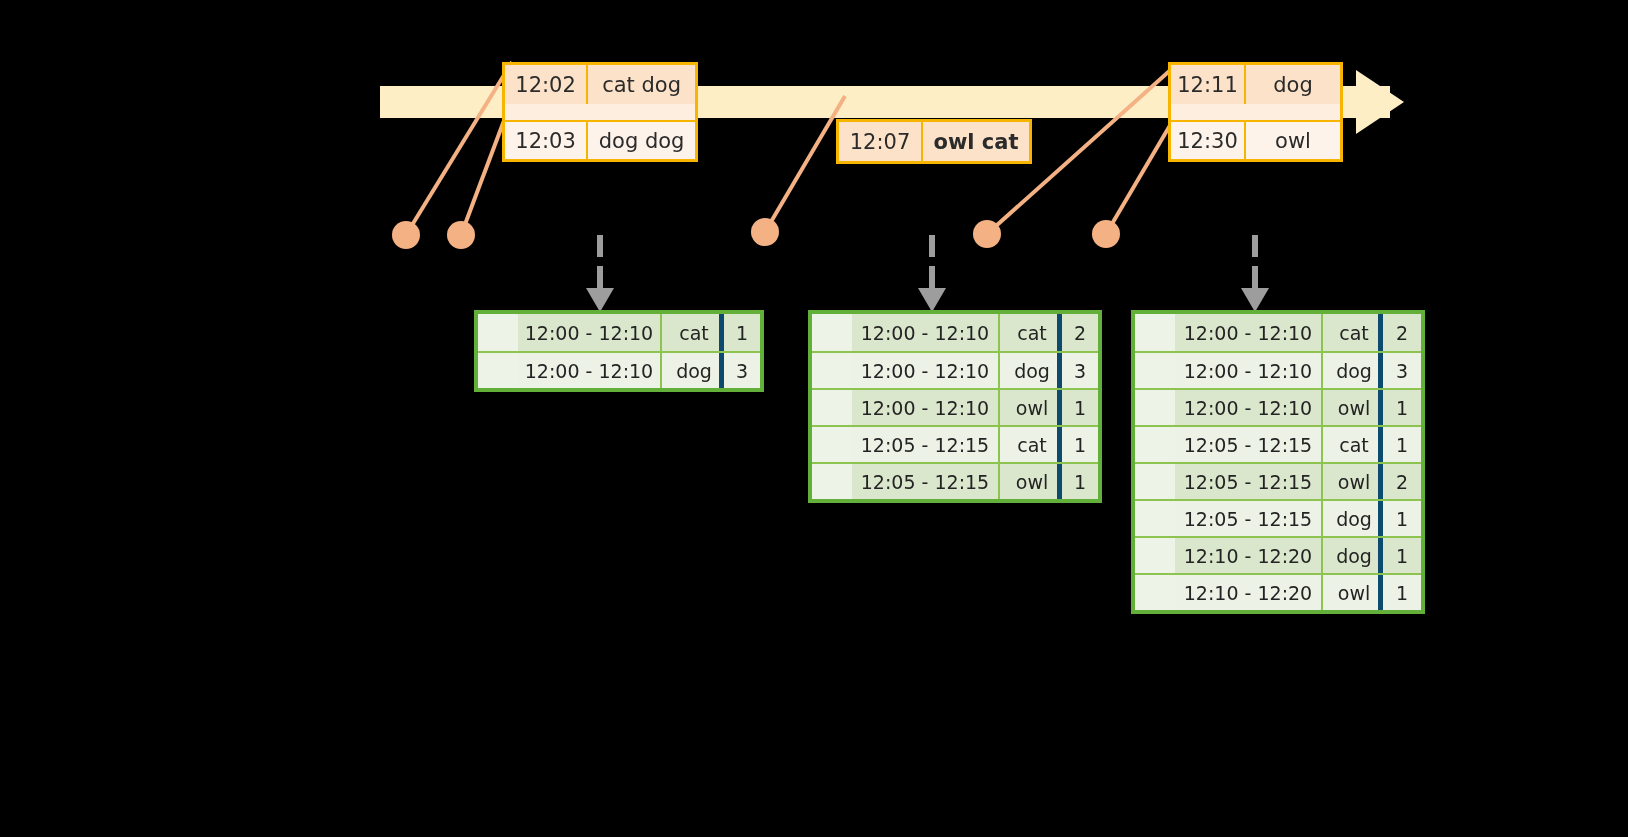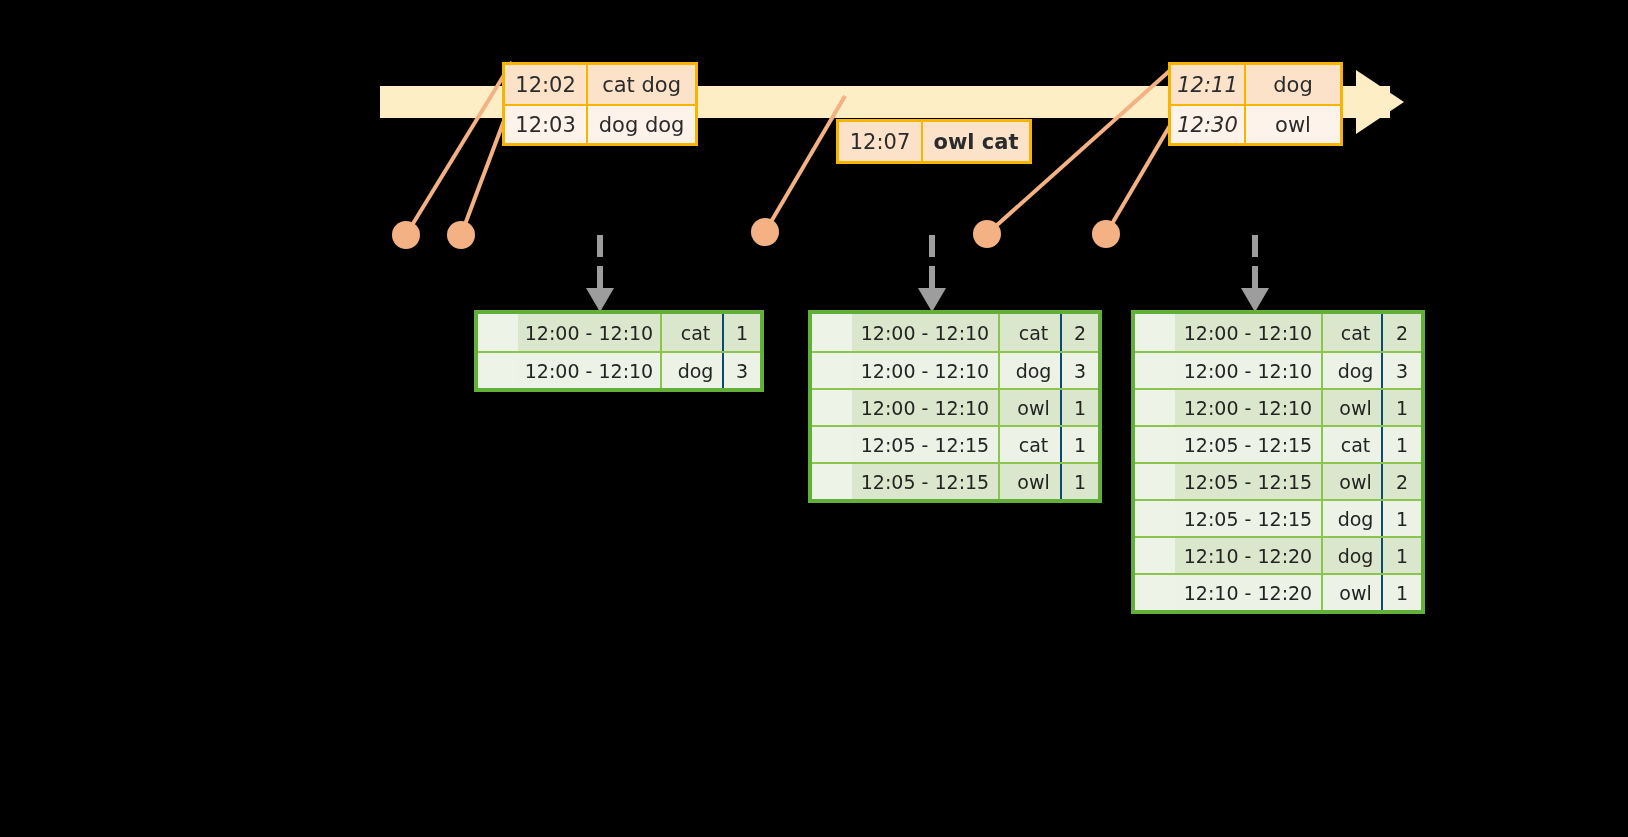--- a/index.html
+++ b/index.html
@@ -44,20 +44,21 @@
     box-sizing: border-box;
     background: #fdeee0;
   }
   .event-row {
     display: flex;
     height: 39px;
     box-sizing: border-box;
   }
   .event-row + .event-row {
     border-top: 2px solid #f7b500;
+    margin-top: 16px;
   }
   .event-row.shade-a .cell { background: #fce2c8; }
   .event-row.shade-b .cell { background: #fdf3ea; }
   .event-row .cell {
     display: flex;
     align-items: center;
     justify-content: center;
     font-size: 21px;
     color: #2b2b2b;
     box-sizing: border-box;
@@ -68,21 +69,21 @@
   
   #event-box-1 { left: 502px; top: 62px; width: 196px; }
   #event-box-1 .cell.time { width: 84px; }
   #event-box-1 .cell.words { width: 108px; }
 
   #event-box-2 { left: 836px; top: 81px; width: 196px; margin-top: 38px; }
   #event-box-2 .cell.time { width: 84px; }
   #event-box-2 .cell.words { width: 106px; font-weight: bold; }
 
   #event-box-3 { left: 1168px; top: 62px; width: 175px; }
-  #event-box-3 .cell.time { width: 75px; font-style: italic; }
+  #event-box-3 .cell.time { width: 75px; }
   #event-box-3 .cell.words { width: 94px; }
 
   
   #connectors {
     position: absolute;
     left: 0;
     top: 0;
     width: 1628px;
     height: 837px;
     pointer-events: none;
@@ -106,21 +107,21 @@
   .rcell {
     display: flex;
     align-items: center;
     justify-content: center;
     font-size: 19px;
     color: #232323;
     box-sizing: border-box;
     height: 100%;
   }
   .rcell.window { border-right: 2px solid #8cc44f; margin-left: 40px; }
-  .rcell.word   { border-right: 2px solid #0c4a6e; padding-left: 7px; }
+  .rcell.word   { border-right: 5px solid #0c4a6e; padding-left: 7px; }
 
   #result-table-1 { left: 474px; top: 310px; }
   #result-table-1 .rcell.window { width: 144px; }
   #result-table-1 .rcell.word   { width: 62px; }
   #result-table-1 .rcell.count  { width: 36px; }
 
   #result-table-2 { left: 808px; top: 310px; }
   #result-table-2 .rcell.window { width: 148px; }
   #result-table-2 .rcell.word   { width: 62px; }
   #result-table-2 .rcell.count  { width: 36px; }

